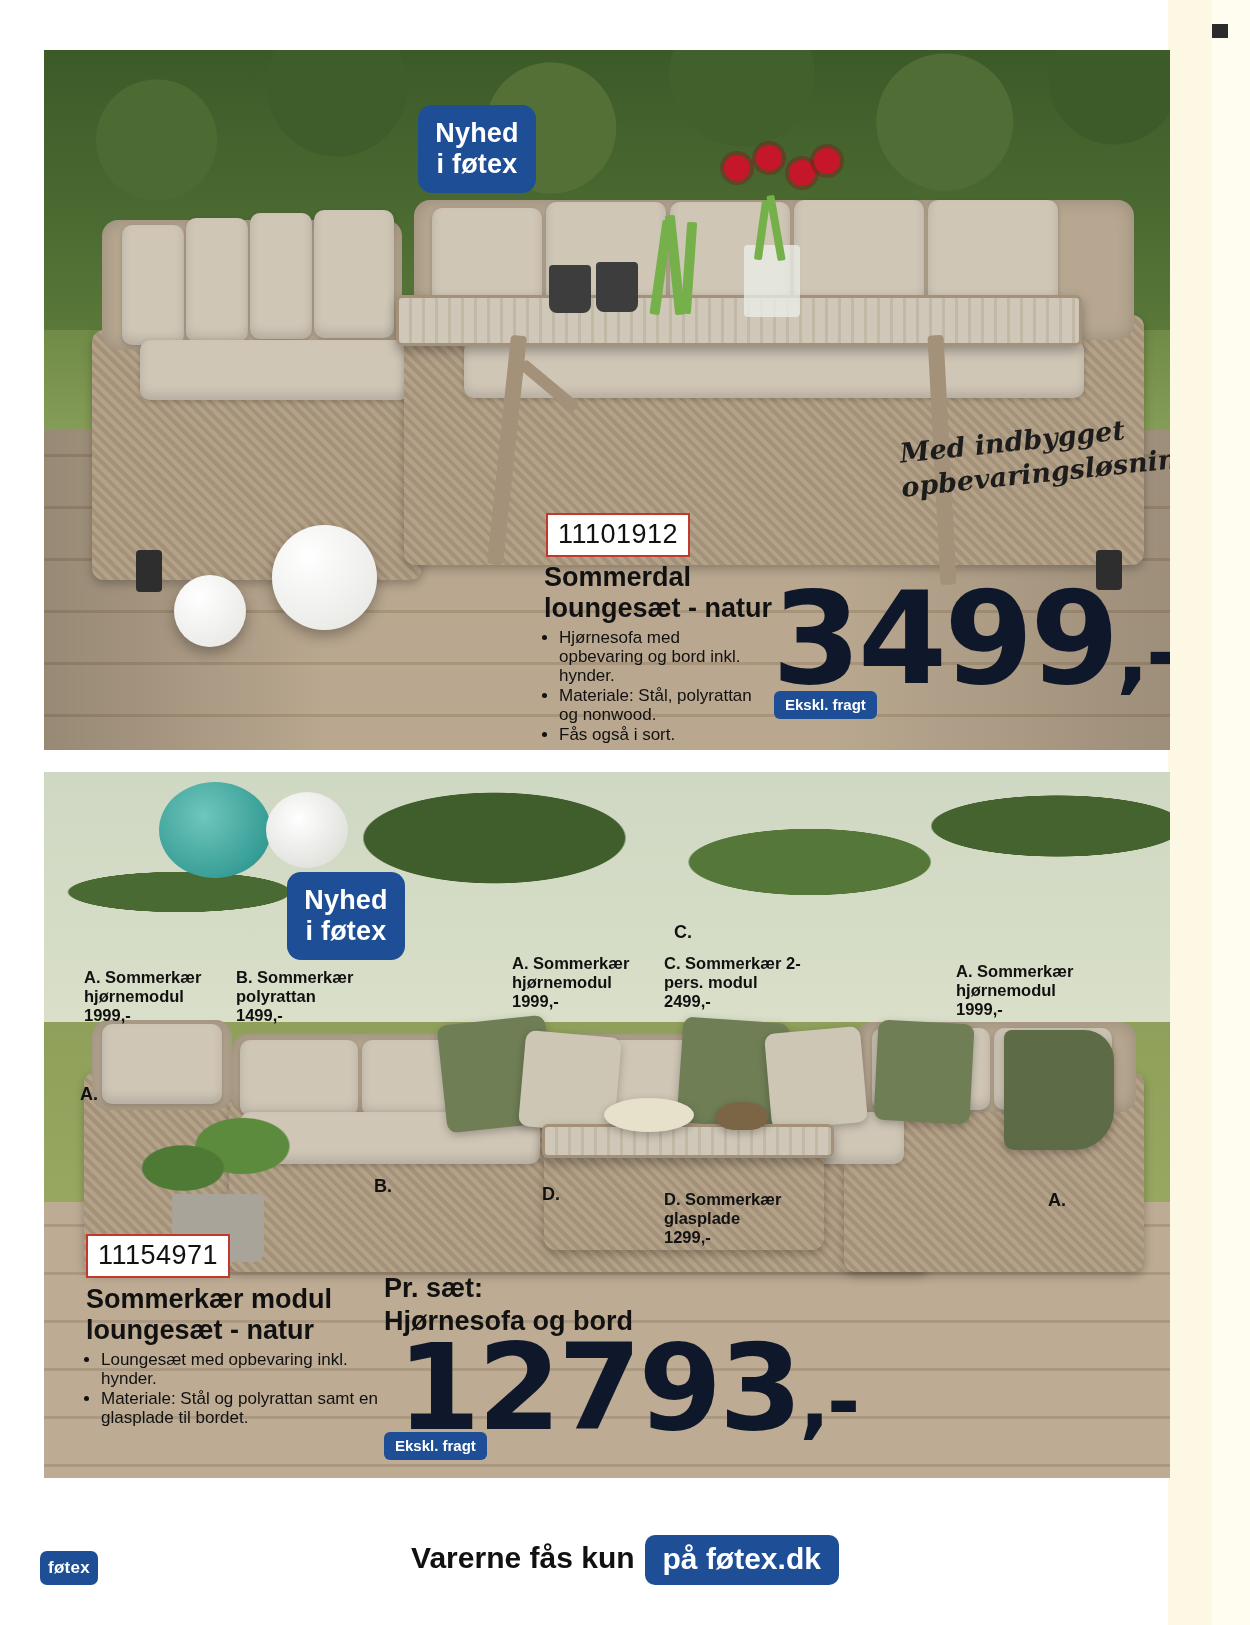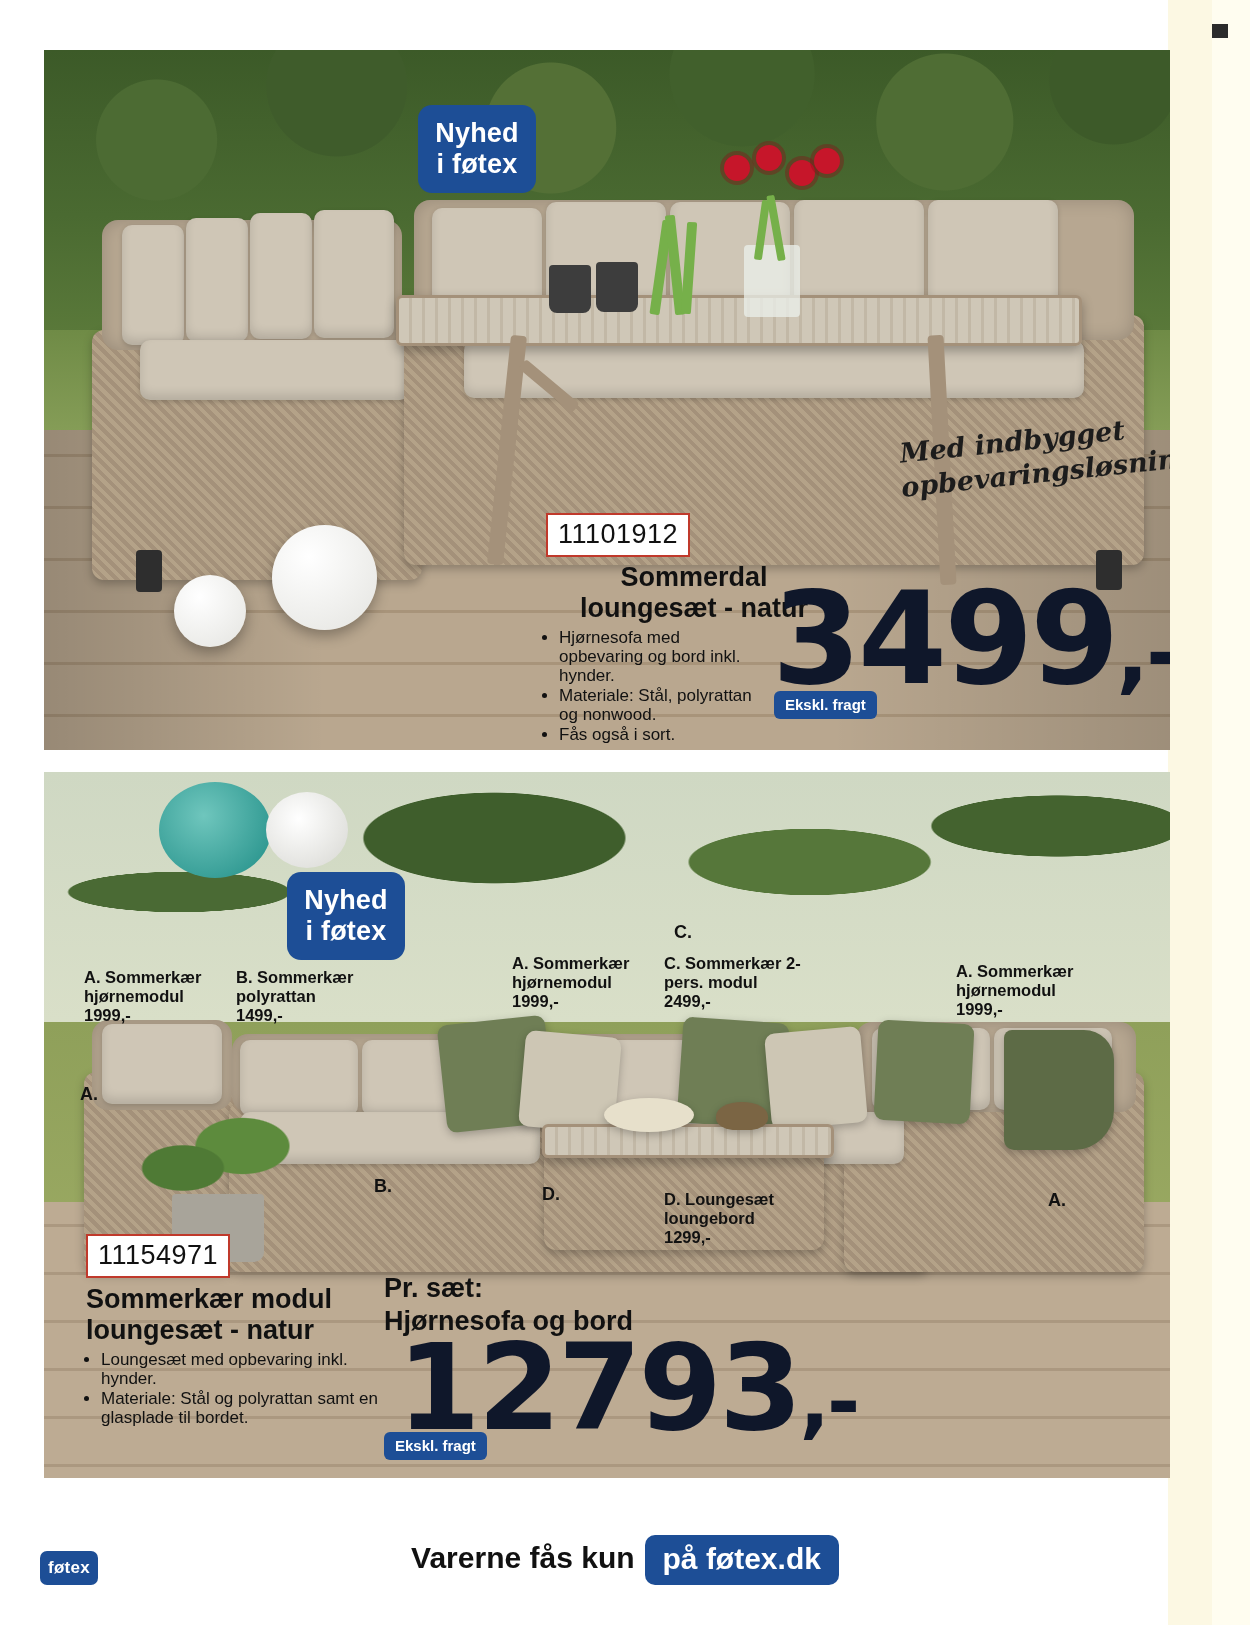--- a/index.html
+++ b/index.html
@@ -233,21 +233,21 @@
     <div>i føtex</div>
   </div>
 
   <div class="script" style="left:855px;top:375px;width:230px;">
     <div>Med indbygget</div>
     <div>opbevaringsløsning</div>
   </div>
 
   <div class="itemno" style="left:502px;top:463px;">11101912</div>
 
-  <div class="prodtitle" style="left:500px;top:512px;width:300px;text-align:center;">
+  <div class="prodtitle" style="left:500px;top:512px;width:300px;">
     <div>Sommerdal</div>
     <div>loungesæt - natur</div>
   </div>
 
   <div class="bullets" style="left:500px;top:578px;width:220px;">
     <ul>
       <li>Hjørnesofa med opbevaring og bord inkl. hynder.</li>
       <li>Materiale: Stål, polyrattan og nonwood.</li>
       <li>Fås også i sort.</li>
     </ul>
@@ -321,21 +321,21 @@
   </div>
   <div class="modlabel" style="left:620px;top:182px;width:150px;">
     <div>C. Sommerkær 2-pers. modul</div>
     <div>2499,-</div>
   </div>
   <div class="modlabel" style="left:912px;top:190px;width:150px;">
     <div>A. Sommerkær hjørnemodul</div>
     <div>1999,-</div>
   </div>
   <div class="modlabel" style="left:620px;top:418px;width:150px;">
-    <div>D. Loungesæt loungebord</div>
+    <div>D. Sommerkær glasplade</div>
     <div>1299,-</div>
   </div>
 
   <div class="modletter" style="left:36px;top:312px;">A.</div>
   <div class="modletter" style="left:330px;top:404px;">B.</div>
   <div class="modletter" style="left:630px;top:150px;">C.</div>
   <div class="modletter" style="left:498px;top:412px;">D.</div>
   <div class="modletter" style="left:1004px;top:418px;">A.</div>
 
   <div class="itemno" style="left:42px;top:462px;">11154971</div>

